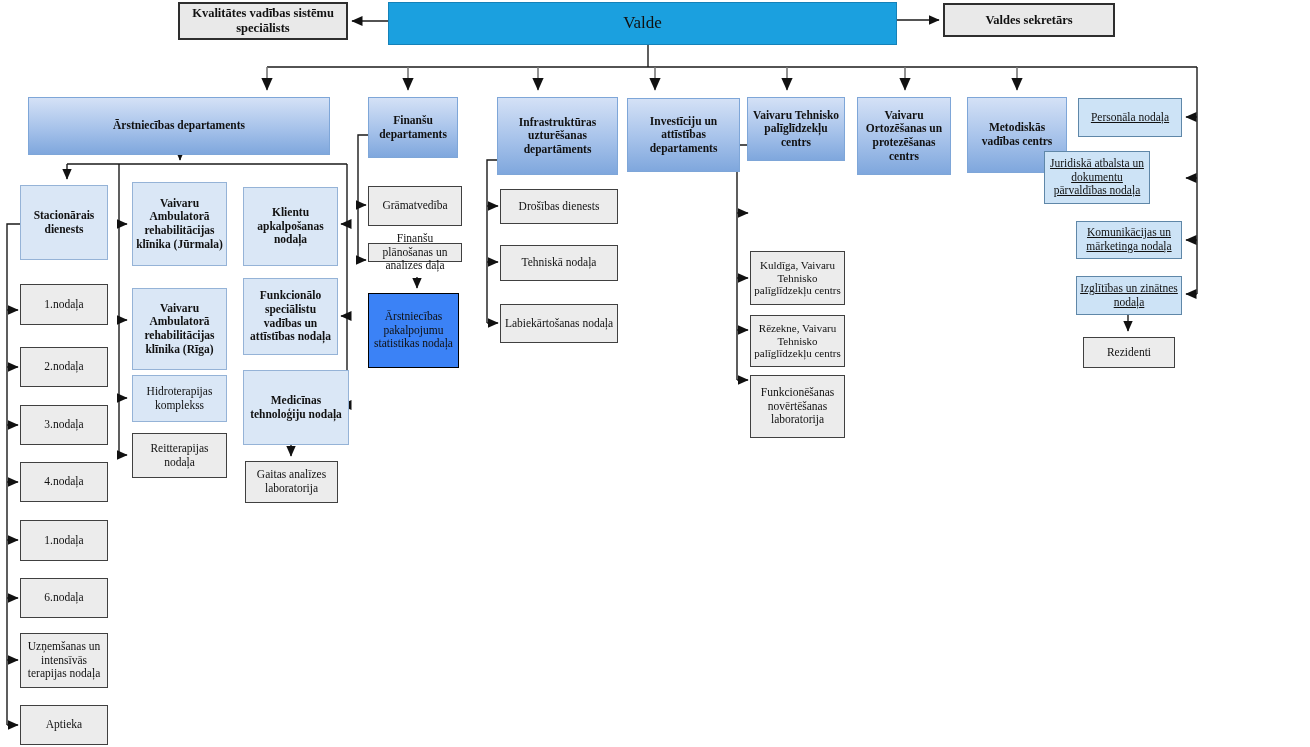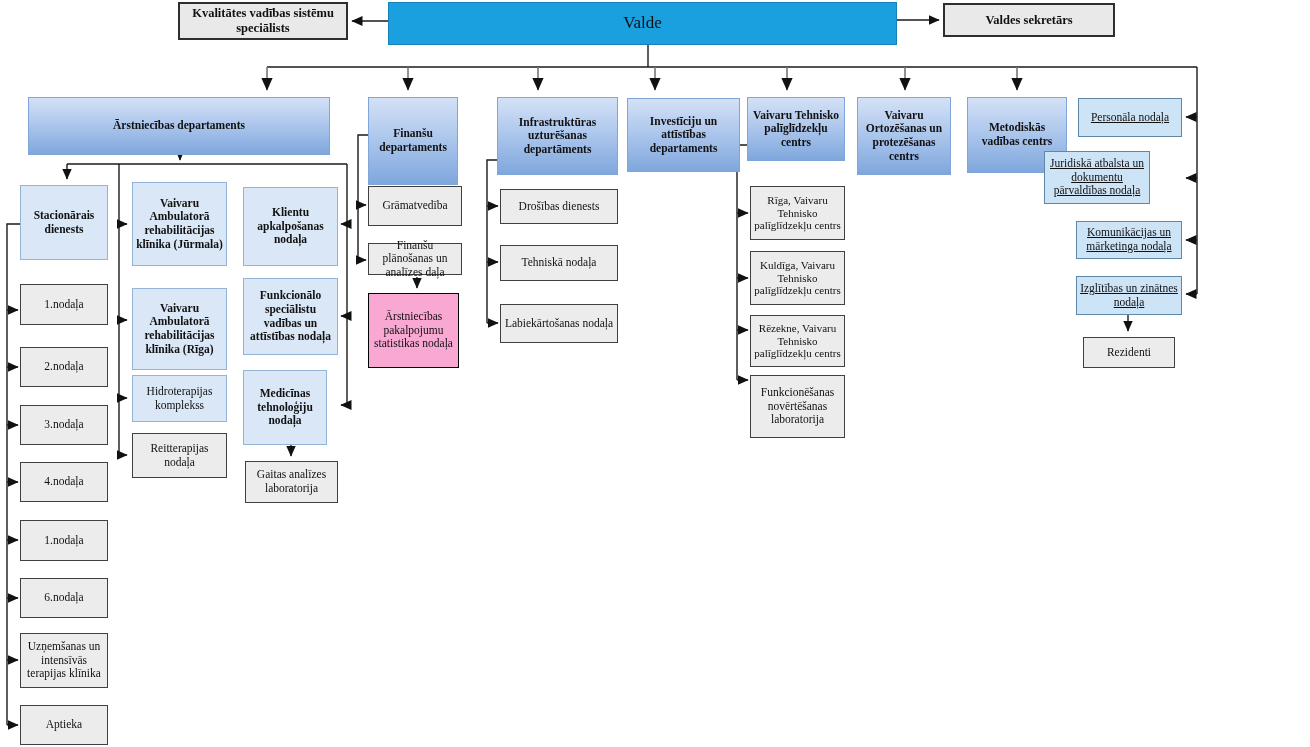--- a/index.html
+++ b/index.html
@@ -13,21 +13,21 @@
     position:absolute; display:flex; align-items:center; justify-content:center;
     text-align:center; font-size:11.5px; line-height:1.18; padding:2px 3px;
   }
   .cyan  { background:#1ba0df; border:1.5px solid #1581b8; font-weight:normal; font-size:17px; }
   .grad  { background:linear-gradient(180deg,#d4e1f6 0%, #a6c2ea 55%, #7fa7dd 100%);
            border:1px solid #7ea6d8; font-weight:bold; }
   .blue1 { background:#dae7f6; border:1px solid #95b3d7; }
   .blue2 { background:#cde3f6; border:1.2px solid #5f87a8;text-decoration:underline; }
   .grayb { background:#ececec; border:1.5px solid #404040; }
   .graytop { background:#e9e9e9; border:2px solid #2e2e2e; font-weight:bold; font-size:12.5px; }
-  .whiteb { background:#f9a8d4; border:1.5px solid #000; }
+  .whiteb { background:#3b82f6; border:1.5px solid #000; }
   .bold { font-weight:bold; }
 </style>
 </head>
 <body>
 
 <div id="canvas">
 
   <svg id="wires" width="1310" height="747" viewBox="0 0 1310 747">
     <defs>
       <marker id="ah" markerWidth="9" markerHeight="8" refX="7.5" refY="4" orient="auto">
@@ -95,59 +95,58 @@
     <path class="ln" d="M737,278 H748" marker-end="url(#ah)"></path>
     <path class="ln" d="M737,330 H748" marker-end="url(#ah)"></path>
     <path class="ln" d="M737,380 H748" marker-end="url(#ah)"></path>
   </svg>
 
   <div class="box graytop" style="left:178px;top:2px;width:170px;height:38px">Kvalitātes vadības sistēmu speciālists</div>
   <div class="box cyan" style="left:388px;top:2px;width:509px;height:43px">Valde</div>
   <div class="box graytop" style="left:943px;top:3px;width:172px;height:34px">Valdes sekretārs</div>
 
   <div class="box grad" style="left:28px;top:97px;width:302px;height:58px">Ārstniecības departaments</div>
-  <div class="box grad" style="left:368px;top:97px;width:90px;height:88px">Finanšu departaments</div>
+  <div class="box grad" style="left:368px;top:97px;width:90px;height:61px">Finanšu departaments</div>
   <div class="box grad" style="left:627px;top:98px;width:113px;height:74px">Investīciju un attīstības departaments</div>
   <div class="box grad" style="left:497px;top:97px;width:121px;height:78px">Infrastruktūras uzturēšanas departāments</div>
   <div class="box grad" style="left:747px;top:97px;width:98px;height:64px">Vaivaru Tehnisko palīglīdzekļu centrs</div>
   <div class="box grad" style="left:857px;top:97px;width:94px;height:78px">Vaivaru Ortozēšanas un protezēšanas centrs</div>
   <div class="box grad" style="left:967px;top:97px;width:100px;height:76px">Metodiskās vadības centrs</div>
 
   <div class="box blue2" style="left:1078px;top:98px;width:104px;height:39px">Personāla nodaļa</div>
   <div class="box blue2" style="left:1044px;top:151px;width:106px;height:53px">Juridiskā atbalsta un dokumentu pārvaldības nodaļa</div>
   <div class="box blue2" style="left:1076px;top:221px;width:106px;height:38px">Komunikācijas un mārketinga nodaļa</div>
   <div class="box blue2" style="left:1076px;top:276px;width:106px;height:39px">Izglītības un zinātnes nodaļa</div>
   <div class="box grayb" style="left:1083px;top:337px;width:92px;height:31px">Rezidenti</div>
 
   <div class="box blue1 bold" style="left:20px;top:185px;width:88px;height:75px">Stacionārais dienests</div>
   <div class="box grayb" style="left:20px;top:284px;width:88px;height:41px">1.nodaļa</div>
   <div class="box grayb" style="left:20px;top:347px;width:88px;height:40px">2.nodaļa</div>
   <div class="box grayb" style="left:20px;top:405px;width:88px;height:40px">3.nodaļa</div>
   <div class="box grayb" style="left:20px;top:462px;width:88px;height:40px">4.nodaļa</div>
   <div class="box grayb" style="left:20px;top:520px;width:88px;height:41px">1.nodaļa</div>
   <div class="box grayb" style="left:20px;top:578px;width:88px;height:40px">6.nodaļa</div>
-  <div class="box grayb" style="left:20px;top:633px;width:88px;height:55px">Uzņemšanas un intensīvās terapijas klīnika</div>
+  <div class="box grayb" style="left:20px;top:633px;width:88px;height:55px">Uzņemšanas un intensīvās terapijas nodaļa</div>
   <div class="box grayb" style="left:20px;top:705px;width:88px;height:40px">Aptieka</div>
 
   <div class="box blue1 bold" style="left:132px;top:182px;width:95px;height:84px">Vaivaru Ambulatorā rehabilitācijas klīnika (Jūrmala)</div>
   <div class="box blue1 bold" style="left:132px;top:288px;width:95px;height:82px">Vaivaru Ambulatorā rehabilitācijas klīnika (Rīga)</div>
   <div class="box blue1" style="left:132px;top:375px;width:95px;height:47px">Hidroterapijas komplekss</div>
   <div class="box grayb" style="left:132px;top:433px;width:95px;height:45px">Reitterapijas nodaļa</div>
 
   <div class="box blue1 bold" style="left:243px;top:187px;width:95px;height:79px">Klientu apkalpošanas nodaļa</div>
   <div class="box blue1 bold" style="left:243px;top:278px;width:95px;height:77px">Funkcionālo speciālistu vadības un attīstības nodaļa</div>
-  <div class="box blue1 bold" style="left:243px;top:370px;width:84px;height:75px">Medicīnas tehnoloģiju nodaļa</div>
+  <div class="box blue1 bold" style="left:243px;top:370px;width:106px;height:75px">Medicīnas tehnoloģiju nodaļa</div>
   <div class="box grayb" style="left:245px;top:461px;width:93px;height:42px">Gaitas analīzes laboratorija</div>
 
   <div class="box grayb" style="left:368px;top:186px;width:94px;height:40px">Grāmatvedība</div>
-  <div class="box grayb" style="left:368px;top:243px;width:94px;height:32px">Finanšu plānošanas un analīzes daļa</div>
+  <div class="box grayb" style="left:368px;top:243px;width:94px;height:19px">Finanšu plānošanas un analīzes daļa</div>
   <div class="box whiteb" style="left:368px;top:293px;width:91px;height:75px">Ārstniecības pakalpojumu statistikas nodaļa</div>
 
   <div class="box grayb" style="left:500px;top:189px;width:118px;height:35px">Drošības dienests</div>
   <div class="box grayb" style="left:500px;top:245px;width:118px;height:36px">Tehniskā nodaļa</div>
   <div class="box grayb" style="left:500px;top:304px;width:118px;height:39px">Labiekārtošanas nodaļa</div>
 
-  <div class="box grayb" style="left:750px;top:186px;width:95px;height:54px;font-size:11px">Rīga, Vaivaru Tehnisko palīglīdzekļu centrs</div>
   <div class="box grayb" style="left:750px;top:251px;width:95px;height:54px;font-size:11px">Kuldīga, Vaivaru Tehnisko palīglīdzekļu centrs</div>
   <div class="box grayb" style="left:750px;top:315px;width:95px;height:52px;font-size:11px">Rēzekne, Vaivaru Tehnisko palīglīdzekļu centrs</div>
   <div class="box grayb" style="left:750px;top:375px;width:95px;height:63px">Funkcionēšanas novērtēšanas laboratorija</div>
 
 </div>
 
 </body></html>

